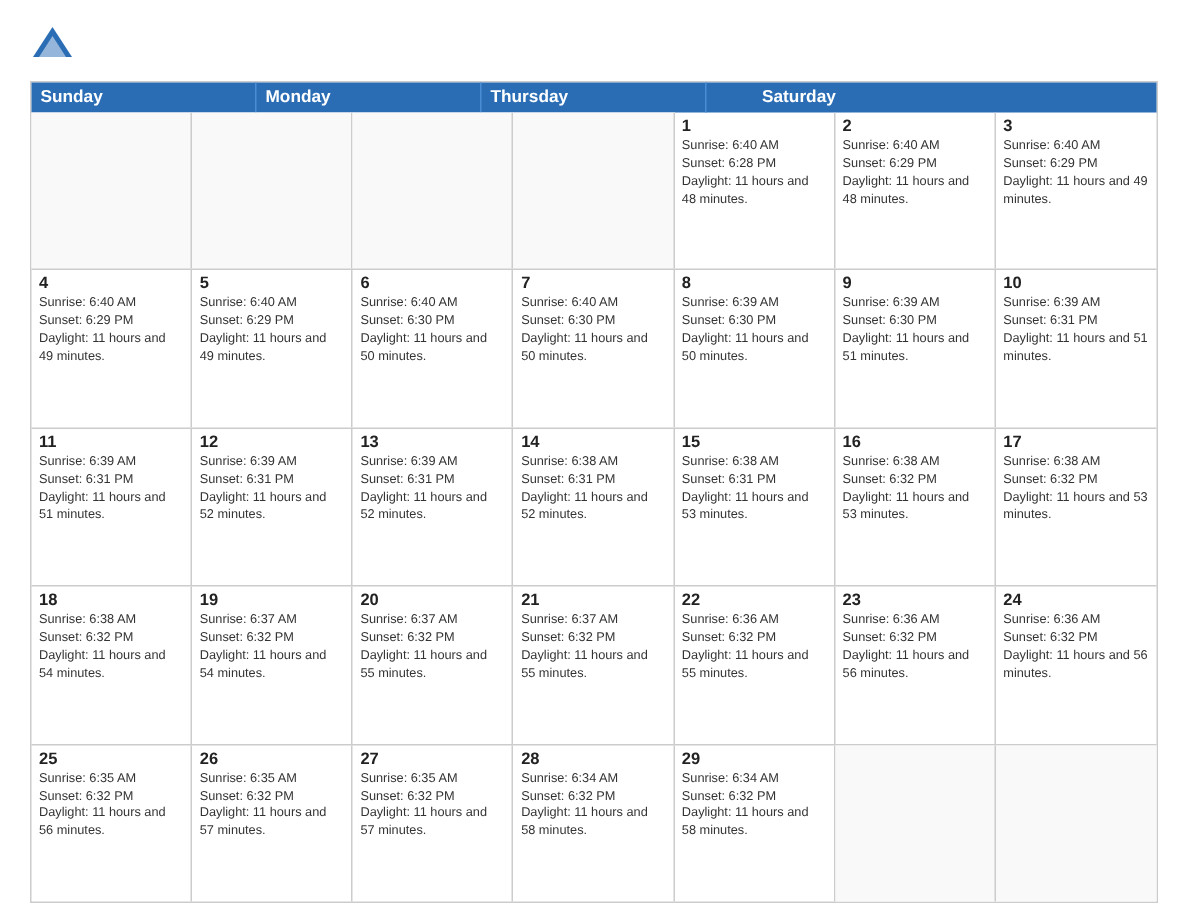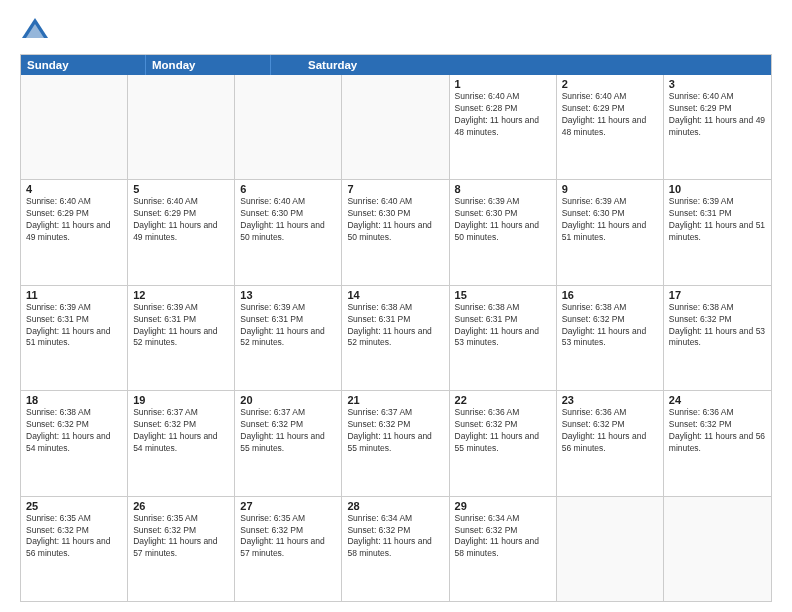--- a/index.html
+++ b/index.html
@@ -60,21 +60,21 @@
       color: #444;
     }
     .calendar {
       flex: 1;
       display: flex;
       flex-direction: column;
       border: 1px solid #ccc;
     }
     .cal-header-row {
       display: grid;
-      grid-template-columns: repeat(6, 1fr);
+      grid-template-columns: repeat(5, 1fr);
       background: #2a6db5;
     }
     .cal-header-cell {
       color: #fff;
       font-size: 11.5px;
       font-weight: bold;
       padding: 4px 6px;
       border-right: 1px solid #4a8dd5;
       text-align: left;
     }
@@ -133,20 +133,21 @@
     <div class="title-block">
       <div class="title-month"></div>
       <div class="title-location"></div>
     </div>
   </div>
 
   <div class="calendar">
     <div class="cal-header-row">
     <div class="cal-header-cell">Sunday</div>
         <div class="cal-header-cell">Monday</div>
+        <div class="cal-header-cell">Thursday</div>
         <div class="cal-header-cell">Saturday</div>
       </div>
     <div class="cal-body">
     <div class="cal-row">
           <div class="cal-cell empty"></div>
           <div class="cal-cell empty"></div>
           <div class="cal-cell empty"></div>
           <div class="cal-cell empty"></div>
           <div class="cal-cell">
             <span class="day-num">1</span>

